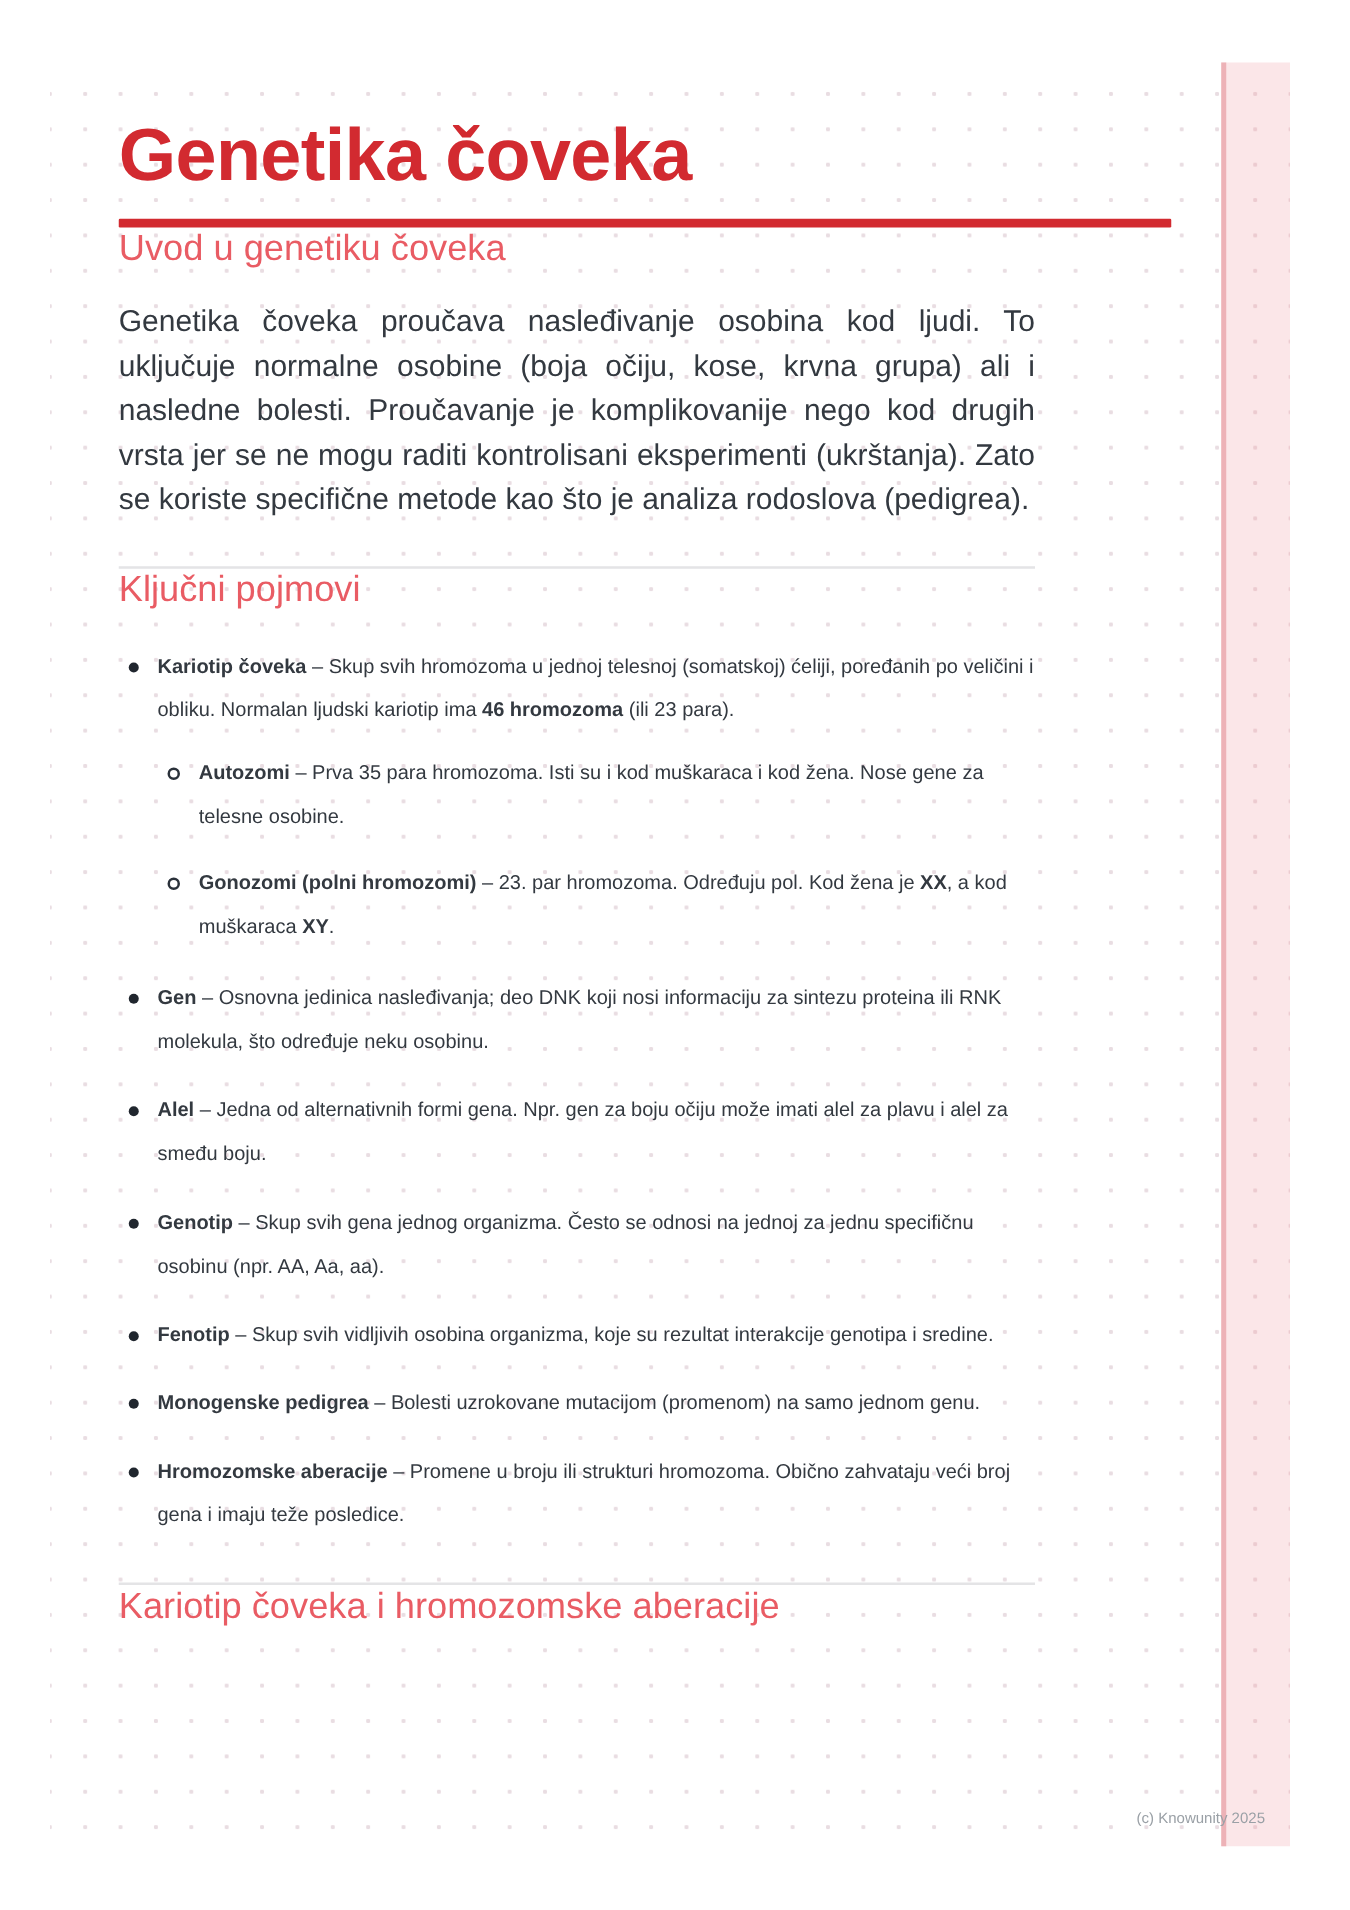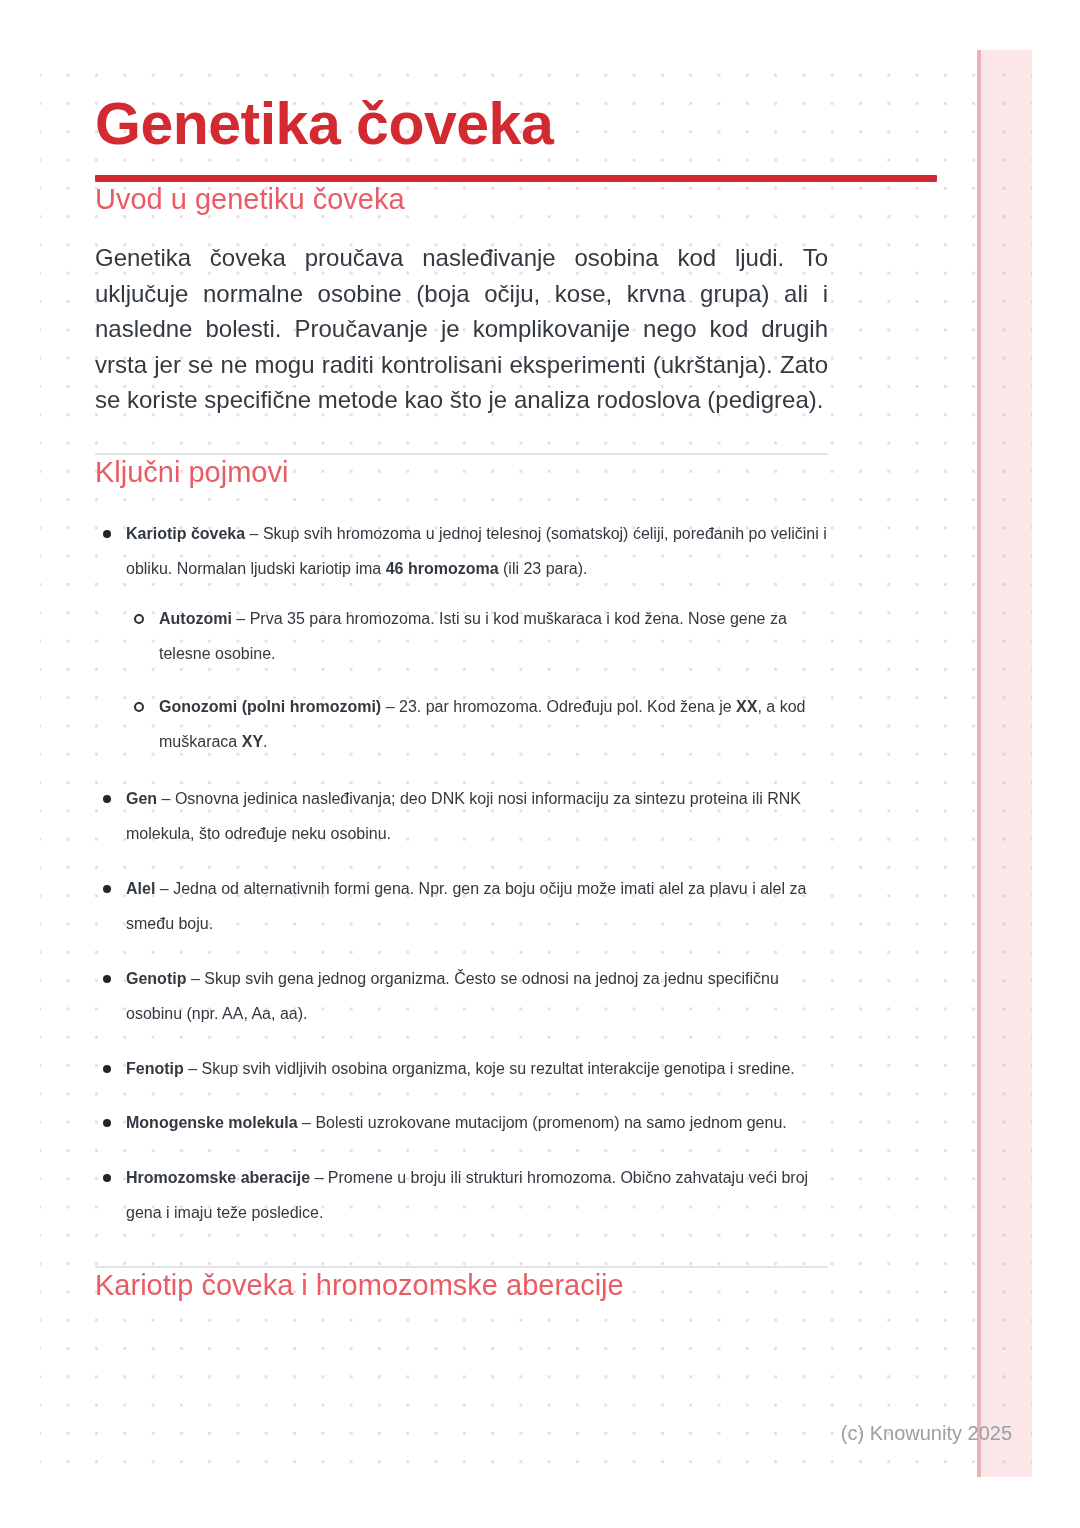--- a/index.html
+++ b/index.html
@@ -131,22 +131,22 @@
     width: 100%;
     padding: 0 0 0 31px;
     margin: 14px 0 0 0;
   }
   ul.sublist li.term { margin-bottom: 17px; }
   ul.sublist li.term:last-child { margin-bottom: 2px; }
 
   .footer-note {
     position: absolute;
     right: 20px;
-    bottom: 32px;
-    font-size: 20px;
+    bottom: 16px;
+    font-size: 12px;
     color: #9aa0a6;
     z-index: 2;
   }
 </style>
 </head>
 <body>
 
 <div class="card">
 
   <div class="stripe"></div>
@@ -191,21 +191,21 @@
         <li class="term">
           <span class="bullet"></span>
           <span class="li-content"><strong>Genotip</strong><span> – Skup svih gena jednog organizma. Često se odnosi na jednoj za jednu specifičnu osobinu (npr. AA, Aa, aa).</span></span>
         </li>
         <li class="term">
           <span class="bullet"></span>
           <span class="li-content"><strong>Fenotip</strong><span> – Skup svih vidljivih osobina organizma, koje su rezultat interakcije genotipa i sredine.</span></span>
         </li>
         <li class="term">
           <span class="bullet"></span>
-          <span class="li-content"><strong>Monogenske molekula</strong><span> – Bolesti uzrokovane mutacijom (promenom) na samo jednom genu.</span></span>
+          <span class="li-content"><strong>Monogenske pedigrea</strong><span> – Bolesti uzrokovane mutacijom (promenom) na samo jednom genu.</span></span>
         </li>
         <li class="term">
           <span class="bullet"></span>
           <span class="li-content"><strong>Hromozomske aberacije</strong><span> – Promene u broju ili strukturi hromozoma. Obično zahvataju veći broj gena i imaju teže posledice.</span></span>
         </li>
       </ul>
 
     <hr class="divider">
 
     <h2 class="section-heading h2-kariotip">Kariotip čoveka i hromozomske aberacije</h2>

